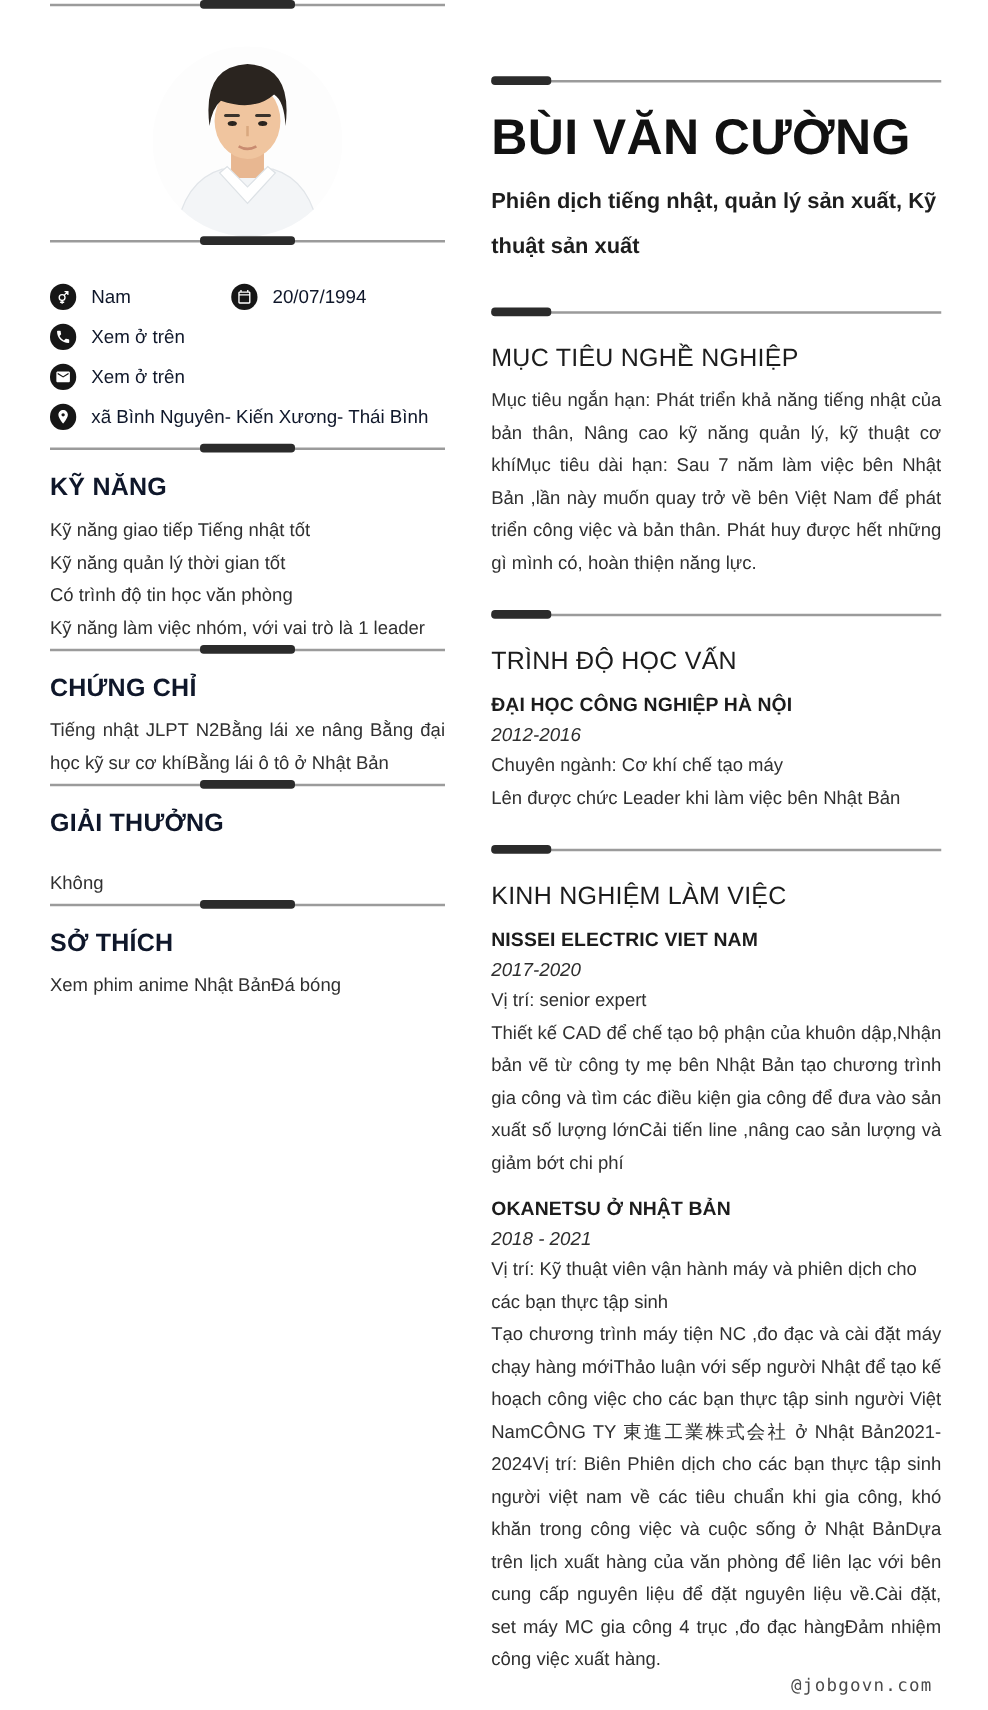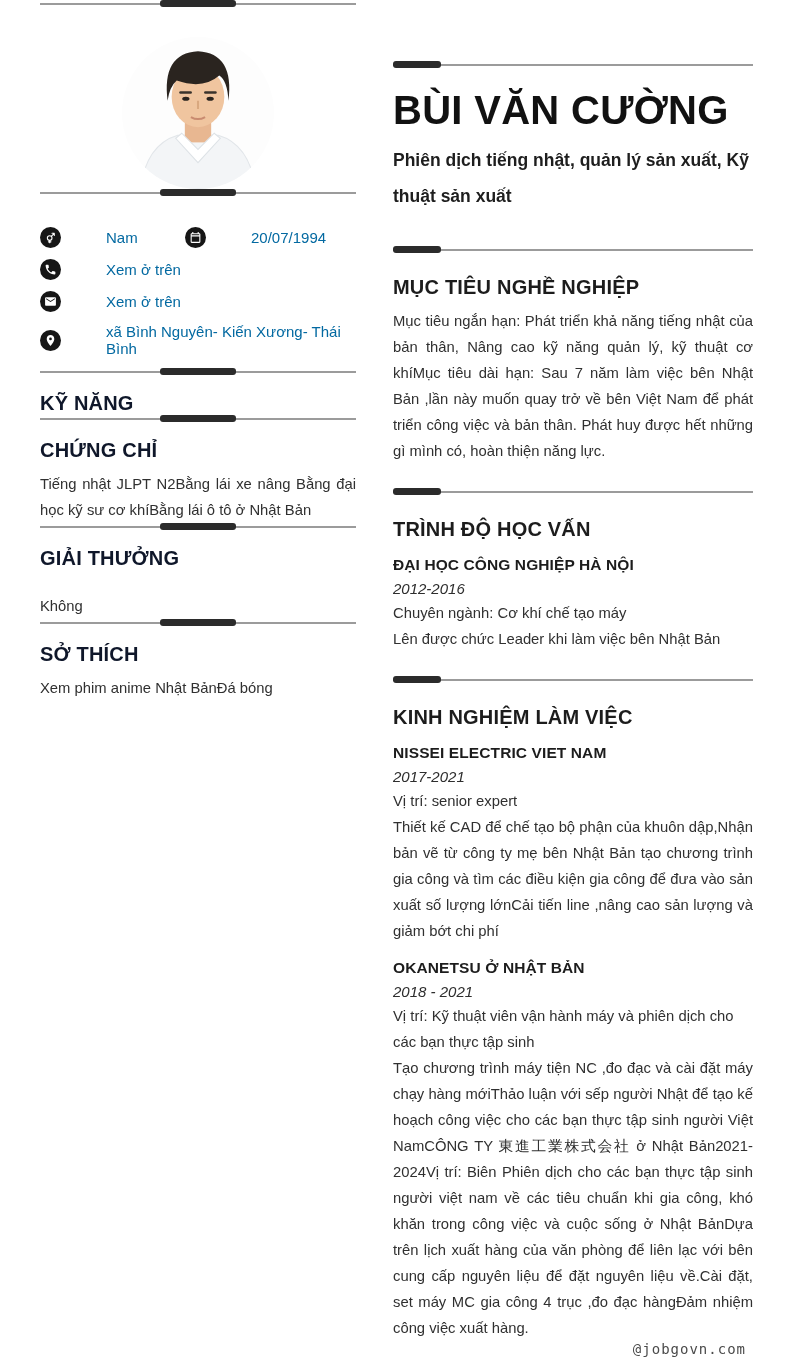--- a/index.html
+++ b/index.html
@@ -22,39 +22,39 @@
   .photo{width:152px;height:152px;margin:30px auto 0;border-radius:50%;overflow:hidden;}
   .photo svg{display:block;width:100%;height:100%;}
 
   
   .contact{margin-top:31px;}
   .crow{display:flex;align-items:center;margin-bottom:11px;min-height:21px;}
   .ccell{display:flex;align-items:center;gap:12px;}
   .ccell.first{width:145px;}
   .cicon{width:21px;height:21px;border-radius:50%;background:#161616;display:flex;align-items:center;justify-content:center;flex:0 0 21px;}
   .cicon svg{width:13px;height:13px;}
-  .ctext{font-size:15px;color:#0369a1;margin-left:33px;}
+  .ctext{font-size:15px;color:#0f172a;}
 
   
   .sec-title{font-size:20px;font-weight:700;color:#0f172a;letter-spacing:.2px;line-height:24px;}
   .left-col .divider{margin-top:0;}
   .lsec .sec-title{margin-top:16px;}
   .body-text{font-size:14.8px;line-height:26px;color:#303030;}
   .justify{text-align:justify;}
   .skill-item{font-size:14.8px;line-height:26px;color:#303030;}
 
   .mt-d1{margin-top:21px;}   
   .mt-d2{margin-top:26px;}   
   .mt-sec{margin-top:28px;}  
 
   
   .name{margin-top:18px;font-size:40px;line-height:48px;font-weight:700;color:#111;letter-spacing:.3px;}
   .subtitle{margin-top:8px;font-size:17.5px;line-height:36px;font-weight:700;color:#1e1e1e;}
   .rdiv2{margin-top:32px;}
-  .rsec-title{margin-top:22px;font-size:20px;font-weight:700;color:#1c1c1c;letter-spacing:.2px;line-height:24px;}
+  .rsec-title{margin-top:22px;font-size:20px;font-weight:400;color:#1c1c1c;letter-spacing:.2px;line-height:24px;}
   .para{margin-top:9px;}
   .rdiv{margin-top:24px;}
   .entry-head{margin-top:14px;font-size:15.5px;font-weight:700;color:#1c1c1c;line-height:20px;letter-spacing:.1px;}
   .entry-date{margin-top:3px;font-size:15px;font-style:italic;color:#2e2e2e;line-height:22px;}
   .entry-line{font-size:14.8px;line-height:26px;color:#303030;}
   .entry-body{margin-top:0;}
   .job{margin-top:0;}
   .job + .job{margin-top:14px;}
 
   
@@ -149,20 +149,26 @@
         </div>
       </div>
     </div>
 
     <div class="lsec">
       <div class="divider center mt-sec">
           <span class="line"></span>
           <span class="bar"></span>
         </div>
       <div class="sec-title">KỸ NĂNG</div>
+      <div style="margin-top:10px;">
+        <div class="skill-item">Kỹ năng giao tiếp Tiếng nhật tốt</div>
+        <div class="skill-item">Kỹ năng quản lý thời gian tốt</div>
+        <div class="skill-item">Có trình độ tin học văn phòng</div>
+        <div class="skill-item">Kỹ năng làm việc nhóm, với vai trò là 1 leader</div>
+      </div>
     </div>
 
     <div class="lsec">
       <div class="divider center mt-sec">
           <span class="line"></span>
           <span class="bar"></span>
         </div>
       <div class="sec-title">CHỨNG CHỈ</div>
       <div class="body-text justify" style="margin-top:9px;">Tiếng nhật JLPT N2Bằng lái xe nâng Bằng đại học kỹ sư cơ khíBằng lái ô tô ở Nhật Bản</div>
     </div>
@@ -223,21 +229,21 @@
     <div class="divider leftbar rdiv">
         <span class="line"></span>
         <span class="bar"></span>
       </div>
 
     <div>
       <div class="rsec-title">KINH NGHIỆM LÀM VIỆC</div>
 
       <div class="job">
         <div class="entry-head">NISSEI ELECTRIC VIET NAM</div>
-        <div class="entry-date">2017-2021</div>
+        <div class="entry-date">2017-2020</div>
         <div class="entry-line">Vị trí: senior expert</div>
         <div class="body-text justify entry-body">Thiết kế CAD để chế tạo bộ phận của khuôn dập,Nhận bản vẽ từ công ty mẹ bên Nhật Bản tạo chương trình gia công và tìm các điều kiện gia công để đưa vào sản xuất số lượng lớnCải tiến line ,nâng cao sản lượng và giảm bớt chi phí</div>
       </div>
 
       <div class="job">
         <div class="entry-head">OKANETSU Ở NHẬT BẢN</div>
         <div class="entry-date">2018 - 2021</div>
         <div class="entry-line">Vị trí: Kỹ thuật viên vận hành máy và phiên dịch cho các bạn thực tập sinh</div>
         <div class="body-text justify entry-body">Tạo chương trình máy tiện NC ,đo đạc và cài đặt máy chạy hàng mớiThảo luận với sếp người Nhật để tạo kế hoạch công việc cho các bạn thực tập sinh người Việt NamCÔNG TY 東進工業株式会社 ở Nhật Bản2021-2024Vị trí: Biên Phiên dịch cho các bạn thực tập sinh người việt nam về các tiêu chuẩn khi gia công, khó khăn trong công việc và cuộc sống ở Nhật BảnDựa trên lịch xuất hàng của văn phòng để liên lạc với bên cung cấp nguyên liệu để đặt nguyên liệu về.Cài đặt, set máy MC gia công 4 trục ,đo đạc hàngĐảm nhiệm công việc xuất hàng.</div>
       </div>

